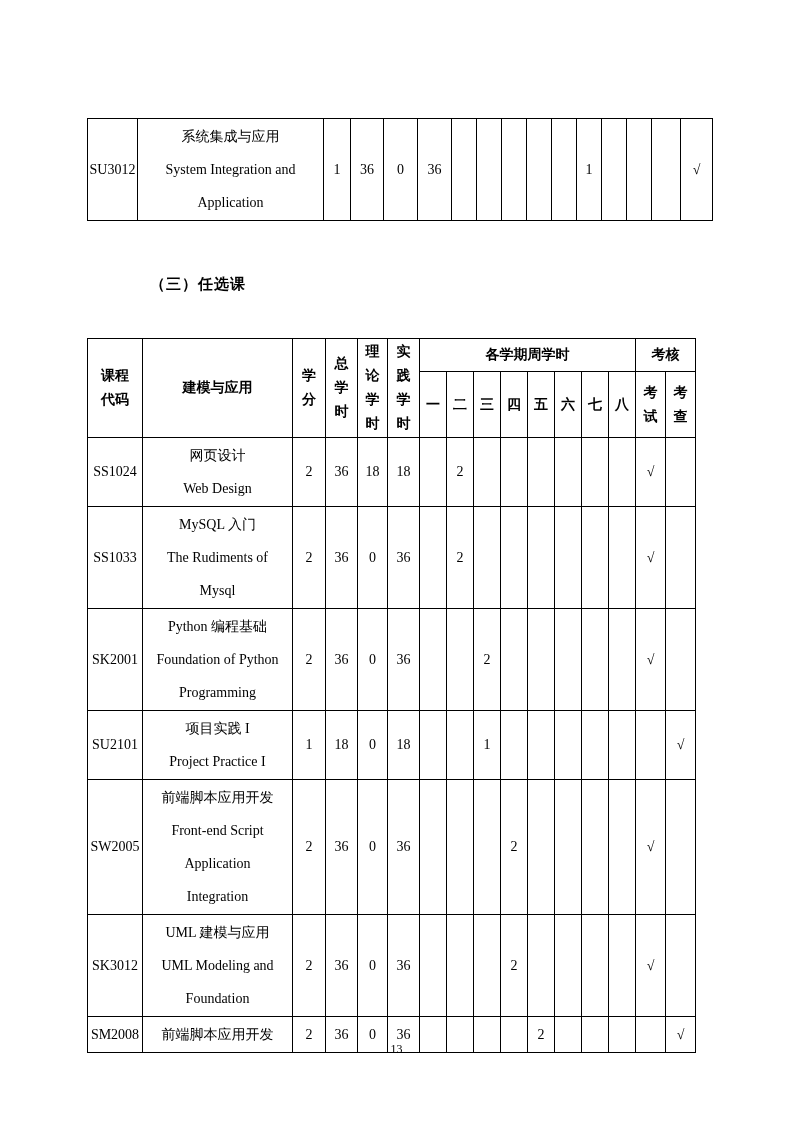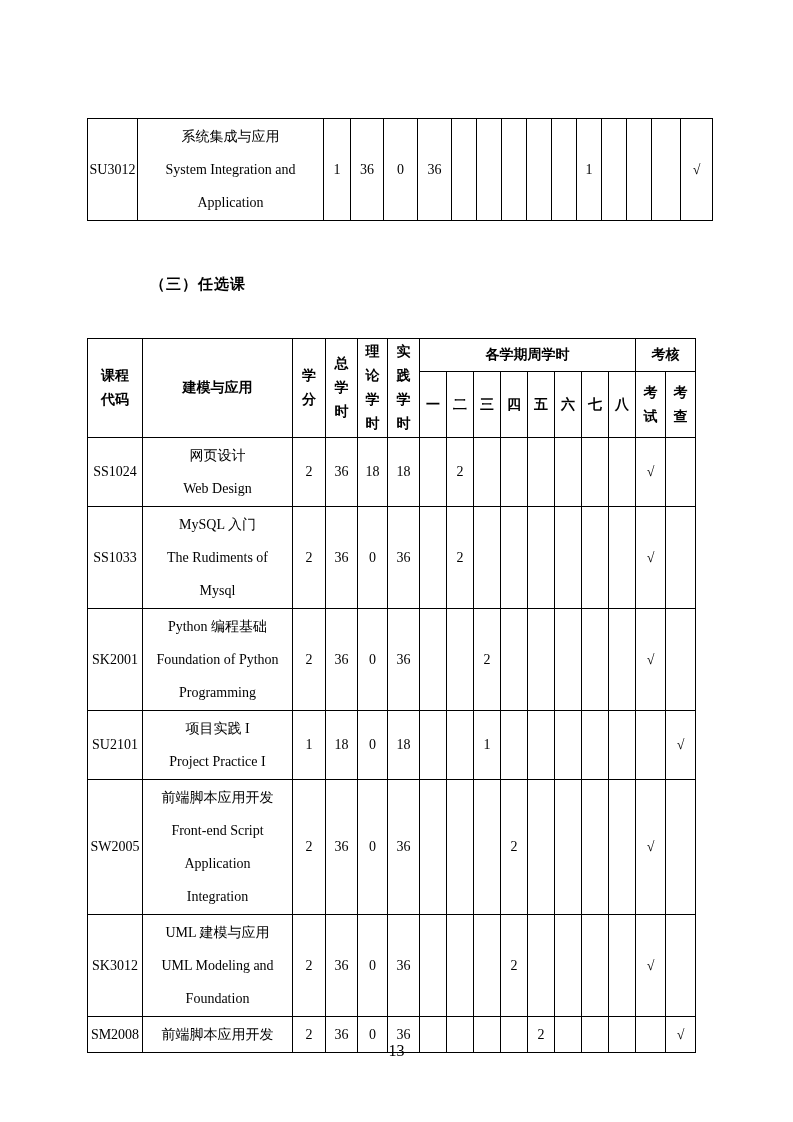--- a/index.html
+++ b/index.html
@@ -67,21 +67,21 @@
   .main-table thead tr.band-2 { height: 66px; }
   .main-table thead th { line-height: 24px; }
   .check { font-size: 14px; }
   
   .page-number {
     position: absolute;
     left: 0;
     top: 1042px;
     width: 100%;
     text-align: center;
-    font-size: 16px;
+    font-size: 12px;
   }
 </style>
 </head>
 <body>
 
 <div class="page">
 
   <table class="top-table">
     <colgroup>
       <col style="width:50px">

